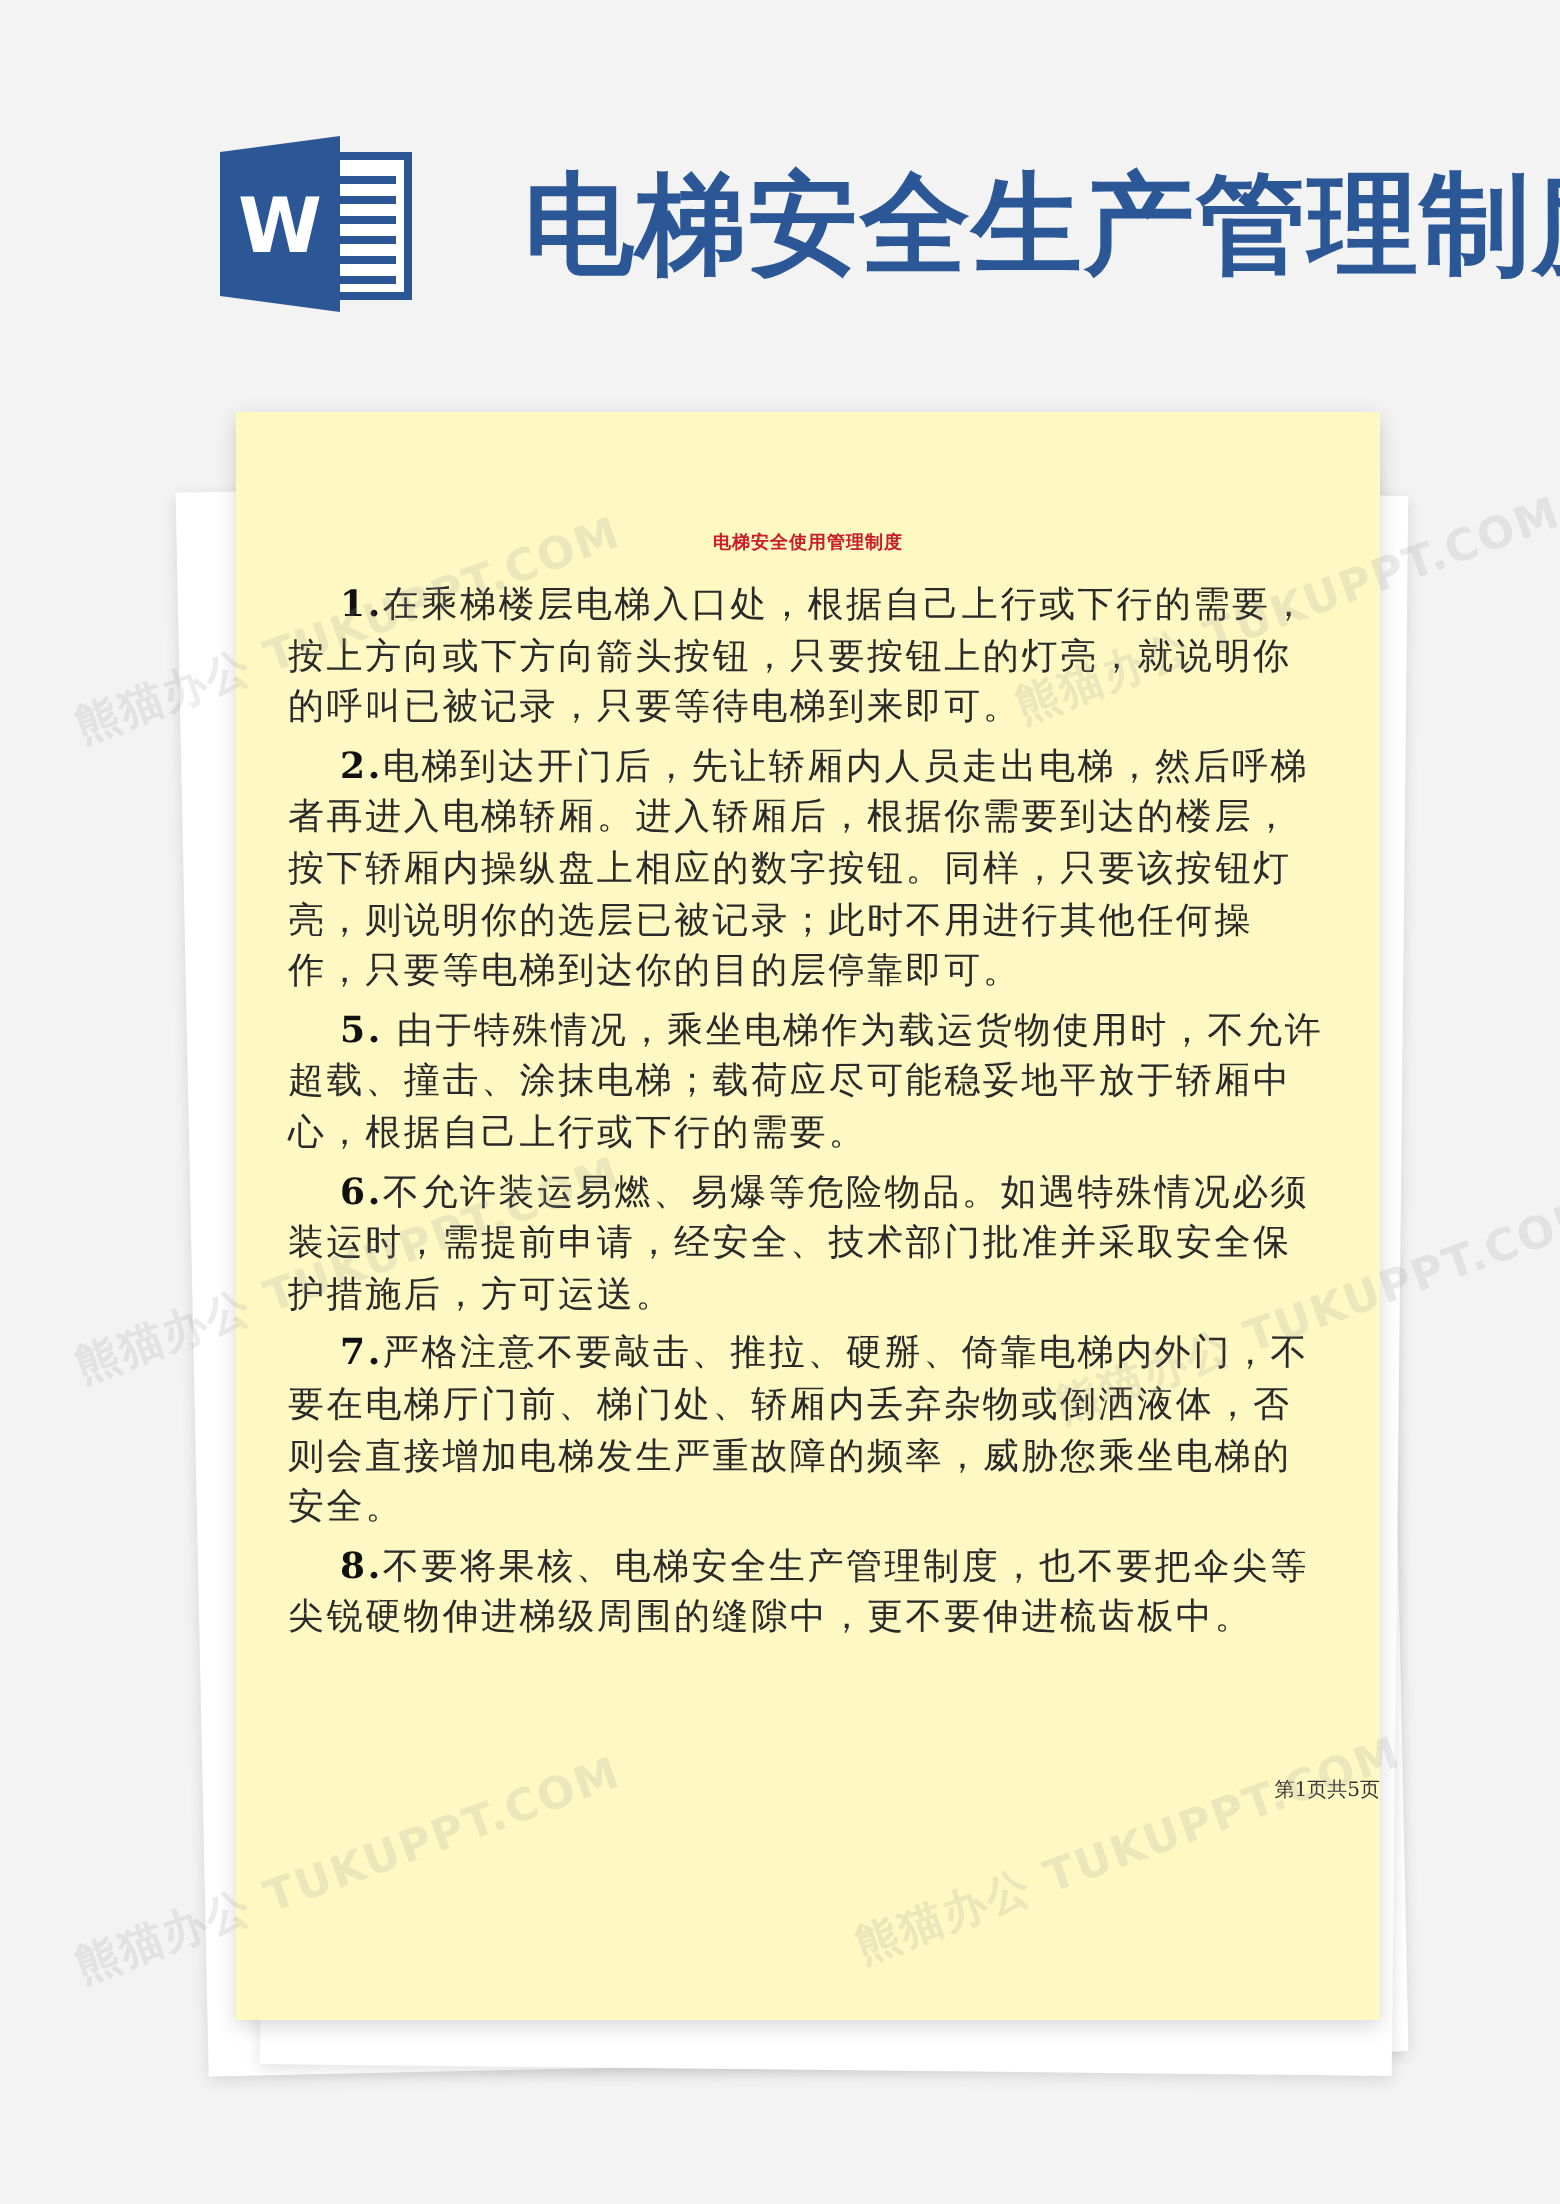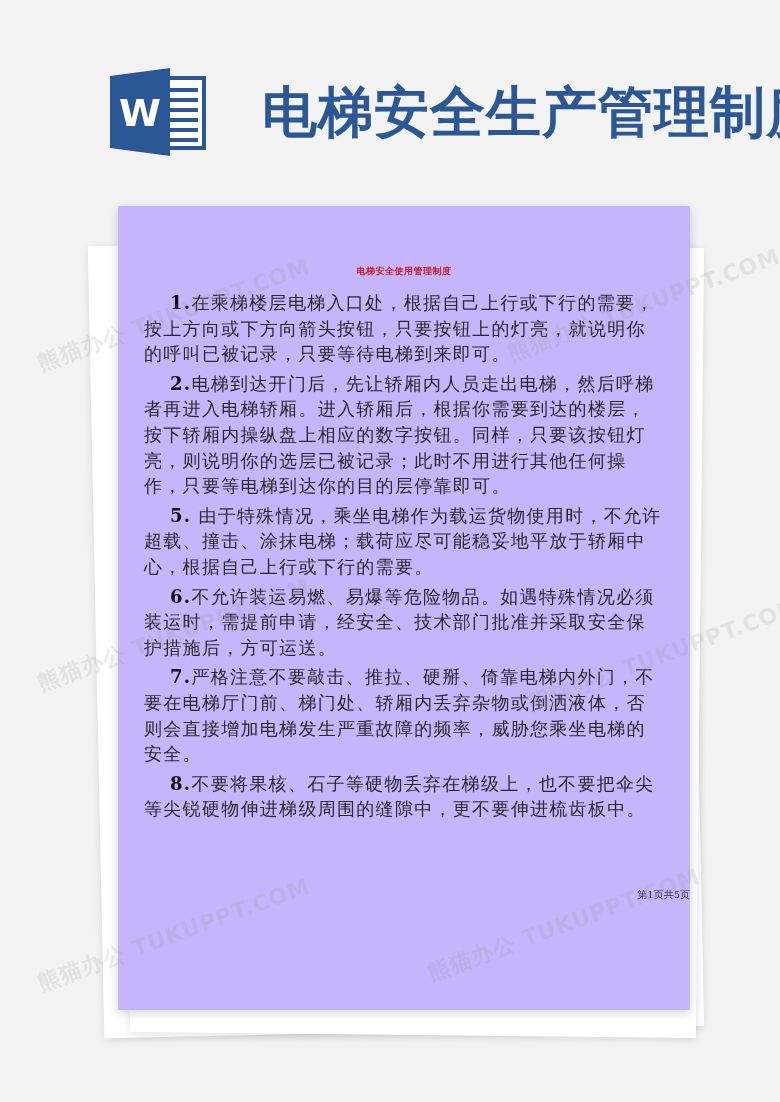--- a/index.html
+++ b/index.html
@@ -17,21 +17,21 @@
       color: #2b5797; white-space: nowrap; line-height: 80px;
     }
     .paper-back {
       position: absolute; background: #ffffff;
       box-shadow: 0 2px 8px rgba(0,0,0,0.12);
     }
     .paper-back.b1 { left: 96px; top: 240px; width: 600px; height: 792px; transform: rotate(-1.2deg); }
     .paper-back.b2 { left: 134px; top: 245px; width: 566px; height: 790px; transform: rotate(0.6deg); }
     .page {
       position: absolute; left: 118px; top: 206px; width: 572px; height: 804px;
-      background: #c4b5fd; box-shadow: 0 3px 10px rgba(0,0,0,0.16);
+      background: #fef9c3; box-shadow: 0 3px 10px rgba(0,0,0,0.16);
     }
     .doc-heading {
       position: absolute; left: 0; width: 100%; top: 59px; text-align: center;
       color: #c8202a; font-size: 9px; font-weight: bold; letter-spacing: 0.5px;
       font-family: "DejaVu Sans", "Liberation Sans", sans-serif;
     }
     .content {
       position: absolute; left: 26px; top: 84px; width: 520px;
       font-size: 18px; line-height: 25.6px; color: #2a2a2a; letter-spacing: 1.3px;
       font-family: "DejaVu Serif", "Liberation Serif", serif;
@@ -74,21 +74,21 @@
 <div class="paper-back b2"></div>
 
 <div class="page">
   <div class="doc-heading">电梯安全使用管理制度</div>
   <div class="content">
     <p class="para"><span class="num">1.</span><span>在乘梯楼层电梯入口处，根据自己上行或下行的需要，按上方向或下方向箭头按钮，只要按钮上的灯亮，就说明你的呼叫已被记录，只要等待电梯到来即可。</span></p>
     <p class="para"><span class="num">2.</span><span>电梯到达开门后，先让轿厢内人员走出电梯，然后呼梯者再进入电梯轿厢。进入轿厢后，根据你需要到达的楼层，按下轿厢内操纵盘上相应的数字按钮。同样，只要该按钮灯亮，则说明你的选层已被记录；此时不用进行其他任何操作，只要等电梯到达你的目的层停靠即可。</span></p>
     <p class="para"><span class="num">5.</span><span> 由于特殊情况，乘坐电梯作为载运货物使用时，不允许超载、撞击、涂抹电梯；载荷应尽可能稳妥地平放于轿厢中心，根据自己上行或下行的需要。</span></p>
     <p class="para"><span class="num">6.</span><span>不允许装运易燃、易爆等危险物品。如遇特殊情况必须装运时，需提前申请，经安全、技术部门批准并采取安全保护措施后，方可运送。</span></p>
     <p class="para"><span class="num">7.</span><span>严格注意不要敲击、推拉、硬掰、倚靠电梯内外门，不要在电梯厅门前、梯门处、轿厢内丢弃杂物或倒洒液体，否则会直接增加电梯发生严重故障的频率，威胁您乘坐电梯的安全。</span></p>
-    <p class="para"><span class="num">8.</span><span>不要将果核、石子等硬物丢弃在梯级上，也不要把伞尖等尖锐硬物伸进梯级周围的缝隙中，更不要伸进梳齿板中。</span></p>
+    <p class="para"><span class="num">8.</span><span>不要将果核、电梯安全生产管理制度，也不要把伞尖等尖锐硬物伸进梯级周围的缝隙中，更不要伸进梳齿板中。</span></p>
   </div>
   <div class="footer">第1页共5页</div>
 </div>
 
 <div class="wm" style="left:30px;top:300px;">熊猫办公 TUKUPPT.COM</div>
 <div class="wm" style="left:500px;top:290px;">熊猫办公 TUKUPPT.COM</div>
 <div class="wm" style="left:30px;top:620px;">熊猫办公 TUKUPPT.COM</div>
 <div class="wm" style="left:520px;top:640px;">熊猫办公 TUKUPPT.COM</div>
 <div class="wm" style="left:30px;top:920px;">熊猫办公 TUKUPPT.COM</div>
 <div class="wm" style="left:420px;top:910px;">熊猫办公 TUKUPPT.COM</div>

